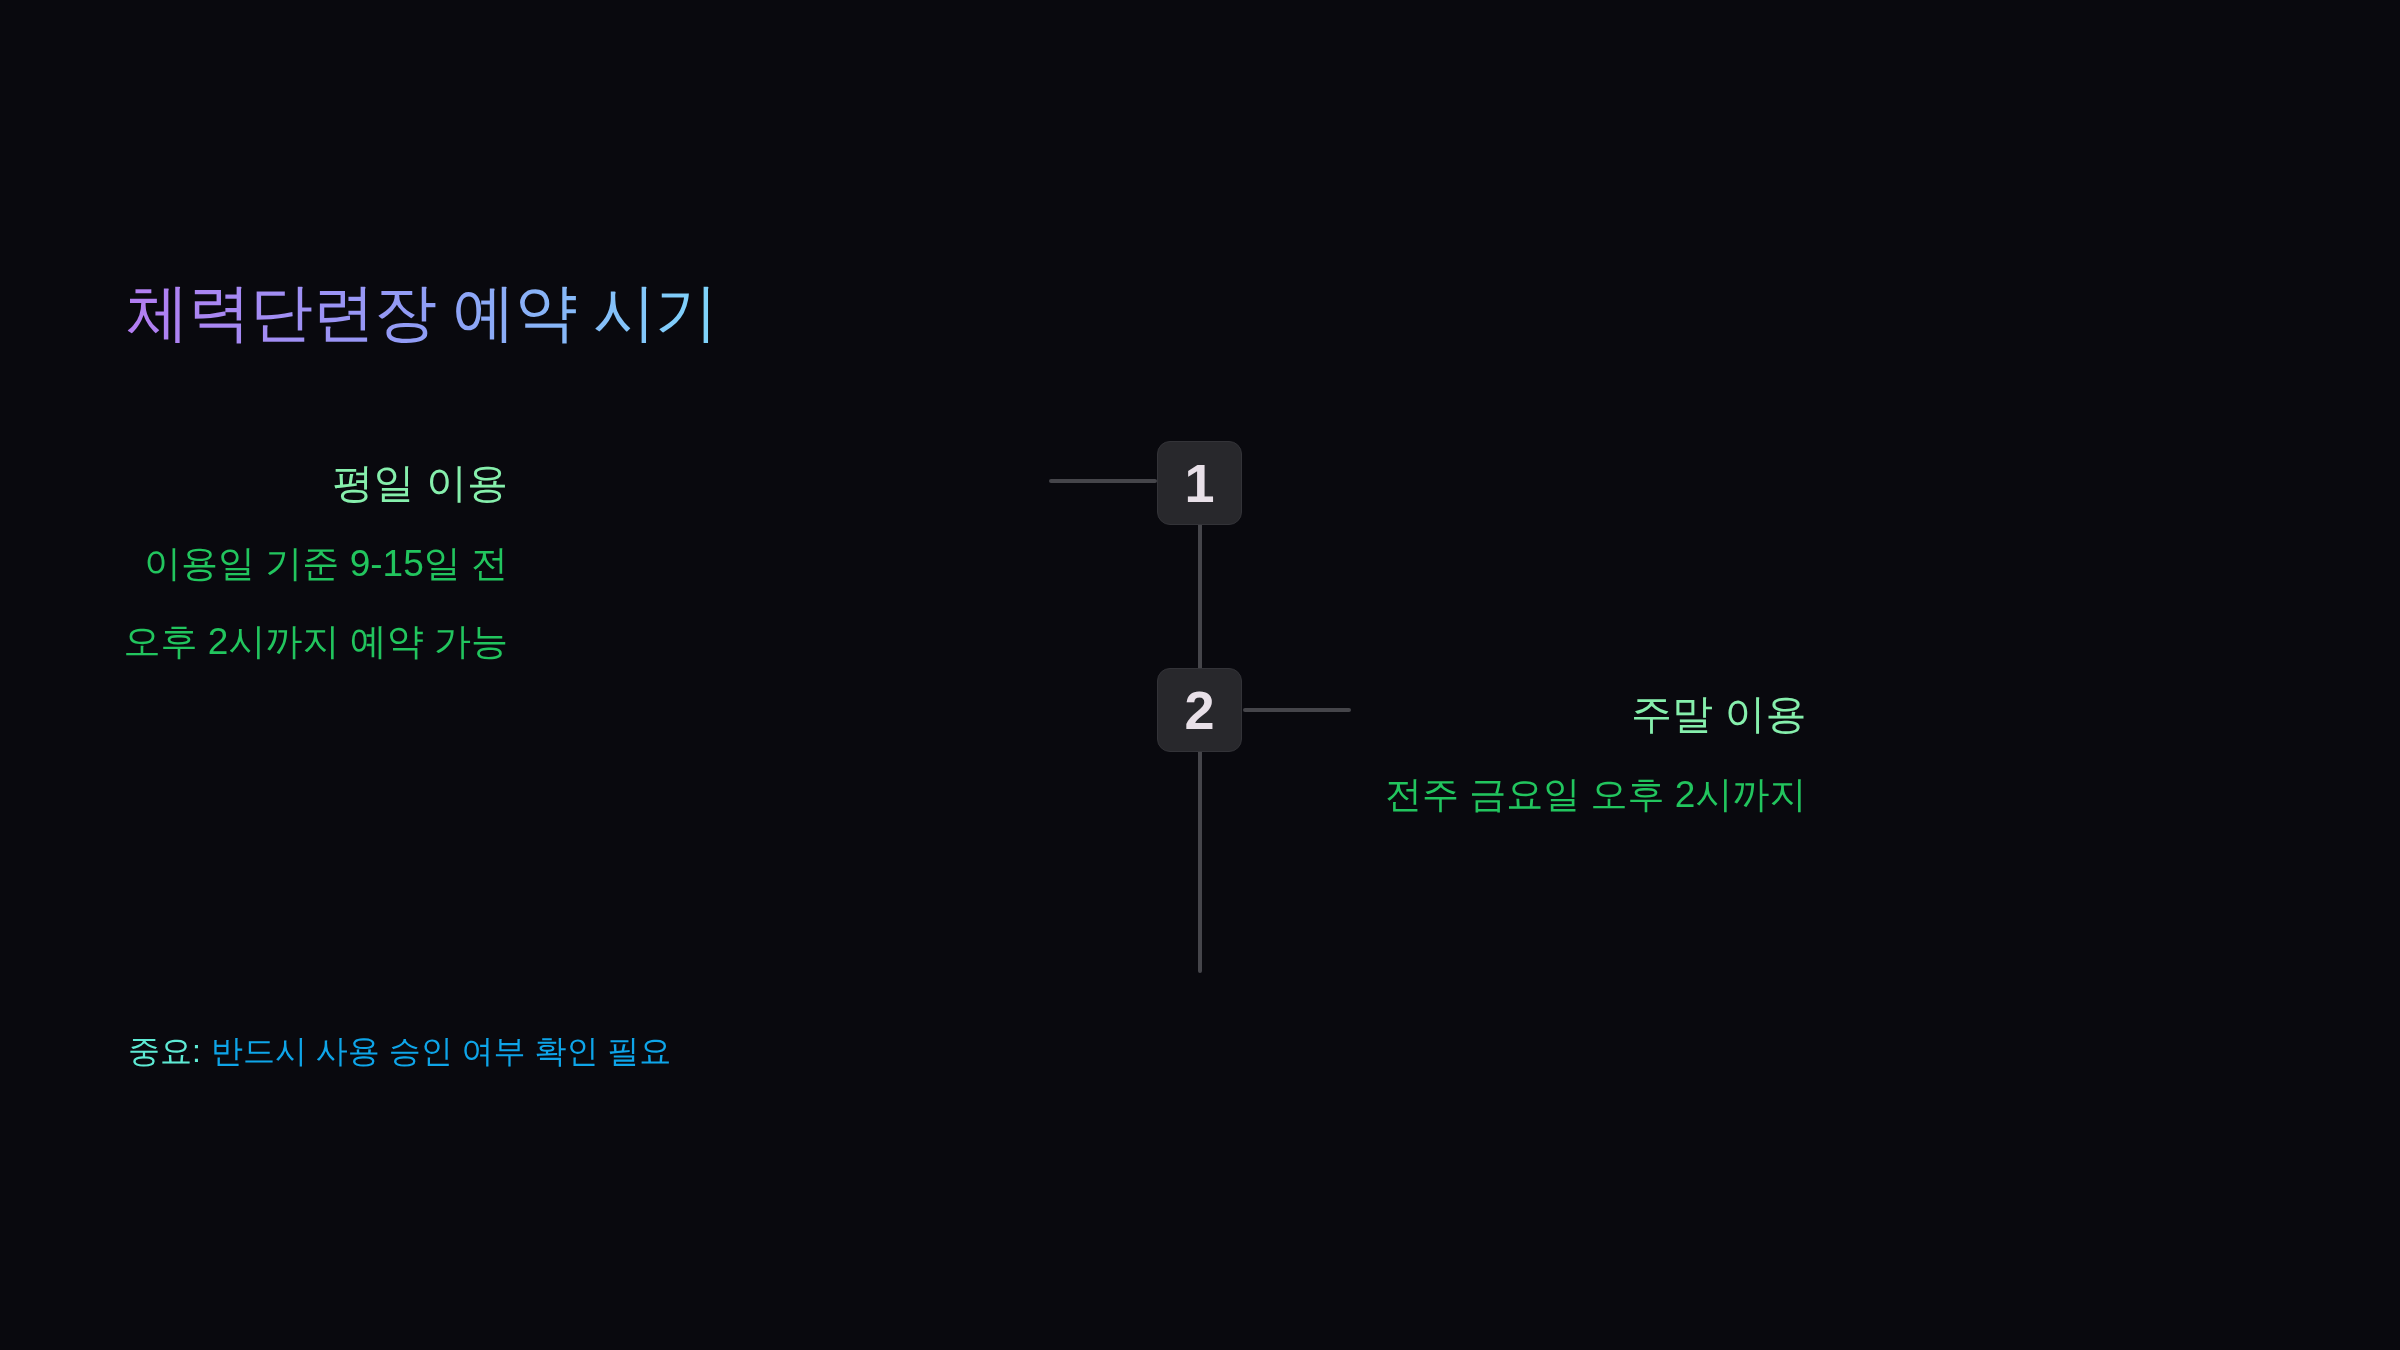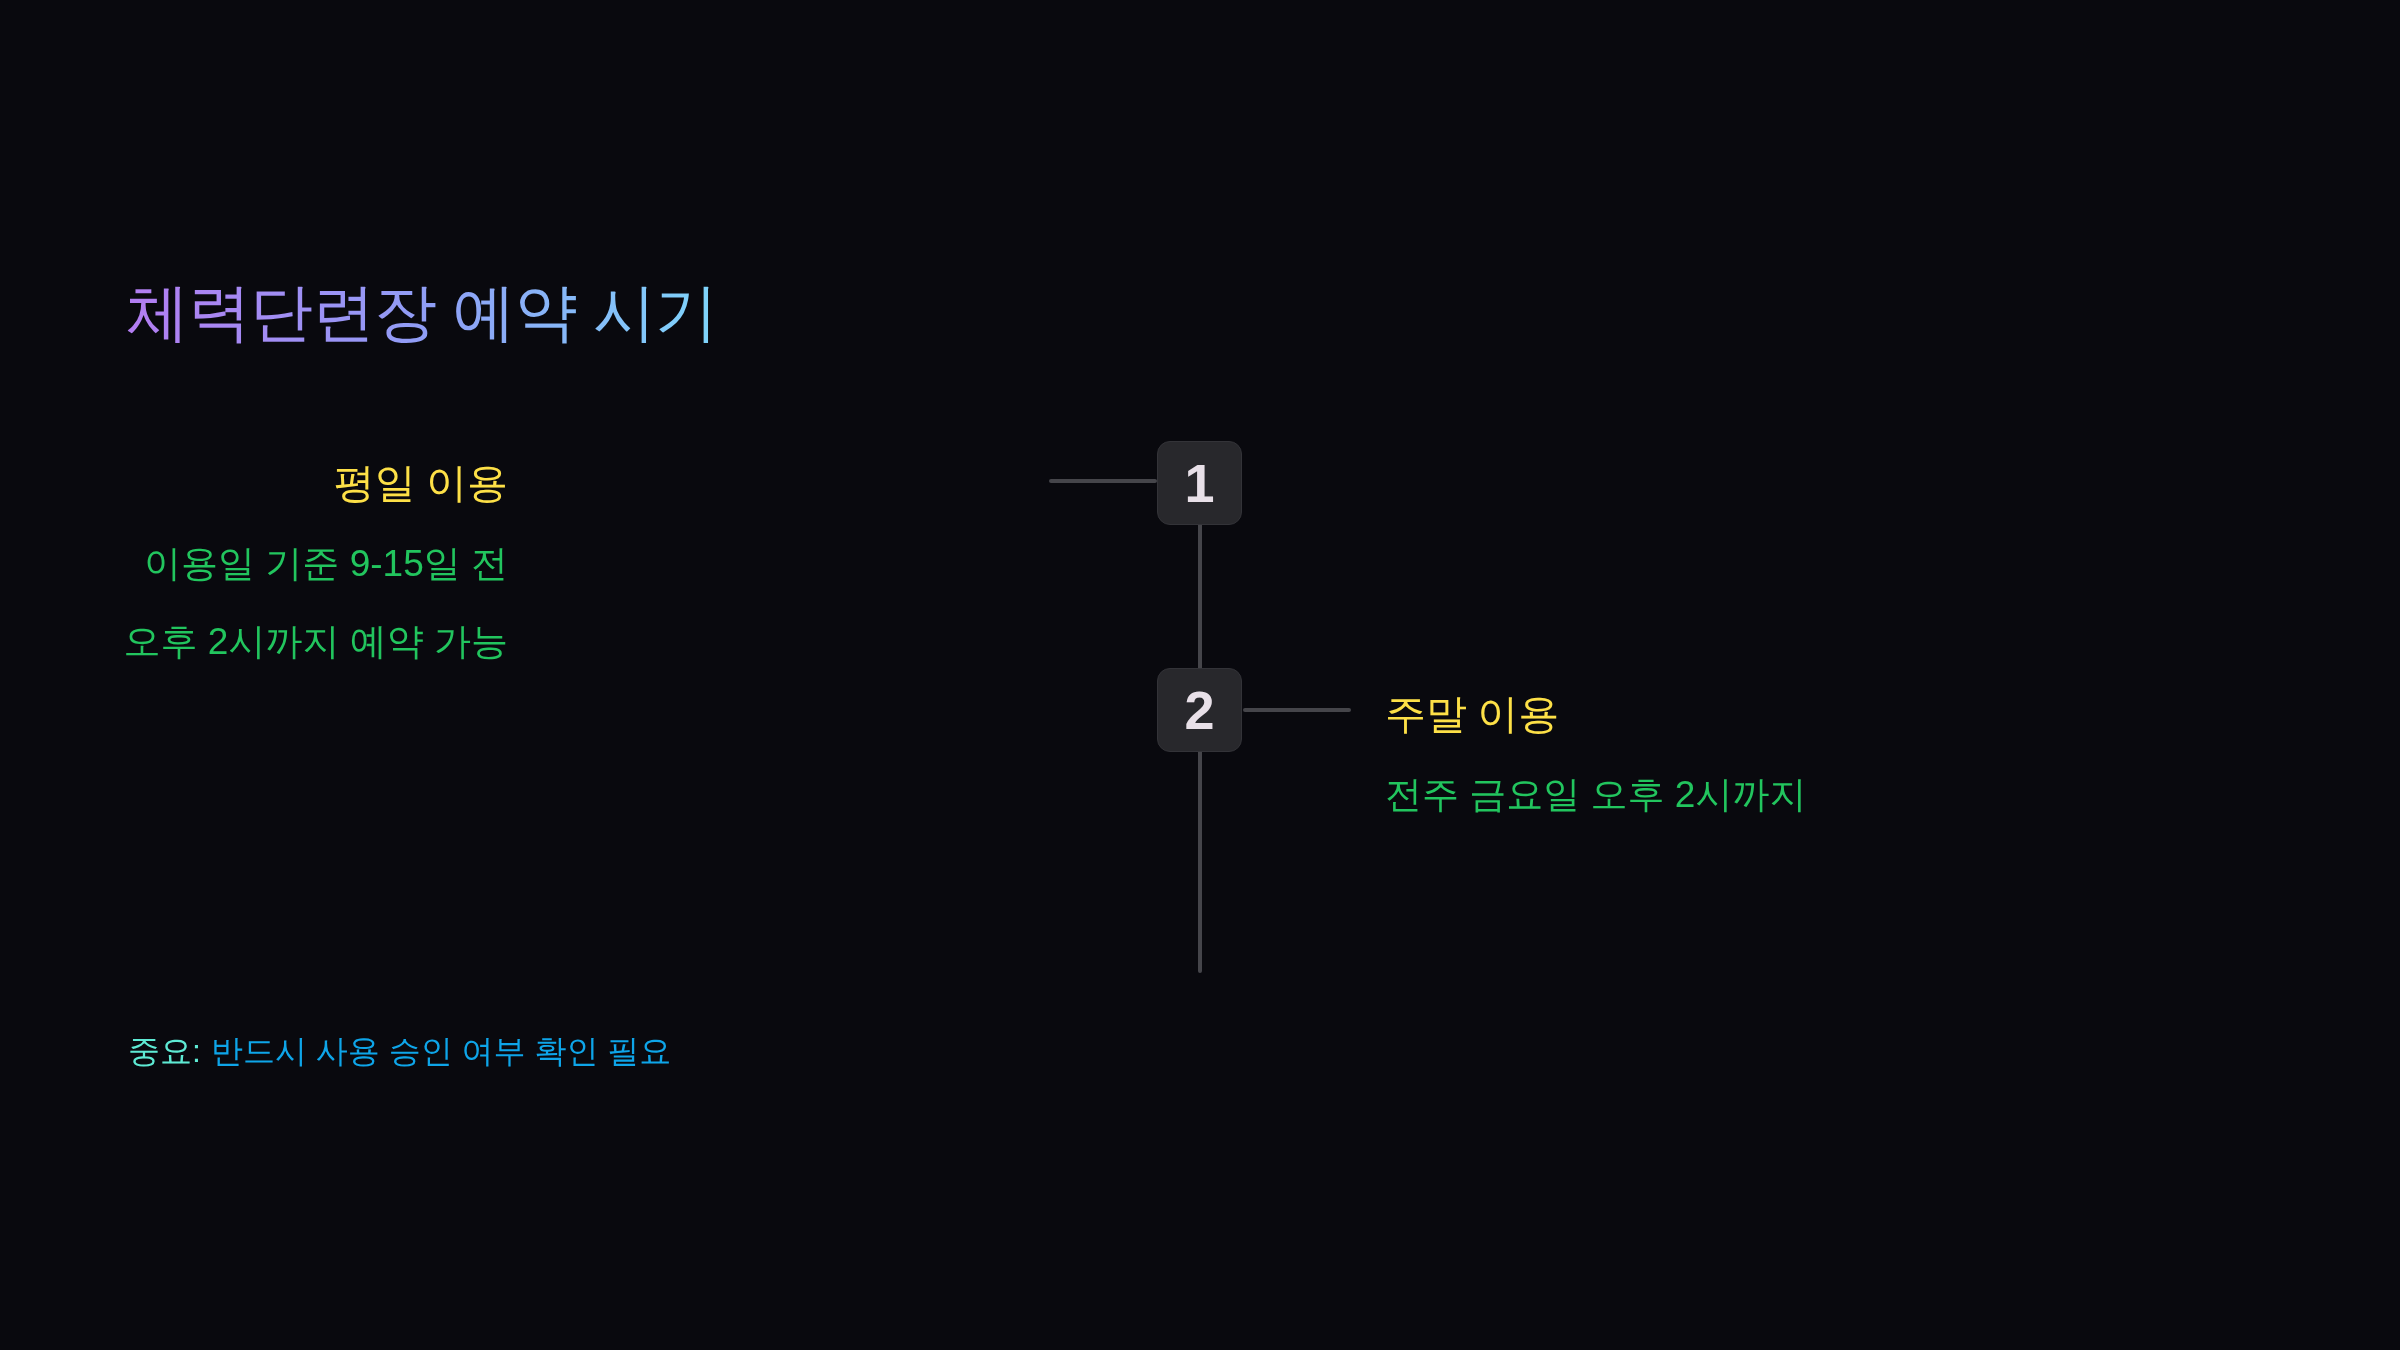--- a/index.html
+++ b/index.html
@@ -48,24 +48,24 @@
   }
   .badge-1 { left: 1157px; top: 441px; }
   .badge-2 { left: 1157px; top: 668px; }
   .badge-num {
     font-size: 54px; font-weight: 600; color: #e8e0e8; line-height: 1;
   }
 
   
   .step-block { position: absolute; z-index: 2; }
   .step-block.left { right: 1392px; top: 459px; text-align: right; }
-  .step-block.right { left: 1385px; top: 690px; text-align: left; }
+  .step-block.right { left: 1385px; top: 690px; text-align: right; }
   .step-title {
-    font-size: 41px; font-weight: 500; color: #fde047;
-    line-height: 48px; margin-bottom: 38px; white-space: nowrap; font-family: Liberation Serif, serif;
+    font-size: 41px; font-weight: 500; color: #86efac;
+    line-height: 48px; margin-bottom: 38px; white-space: nowrap;
   }
   .step-detail {
     font-size: 37px; font-weight: 400; color: #22c55e;
     line-height: 38px; margin-bottom: 40px; white-space: nowrap;
   }
   .step-detail:last-child { margin-bottom: 0; }
 
   
   .note {
     position: absolute; left: 128px; top: 1030px;

